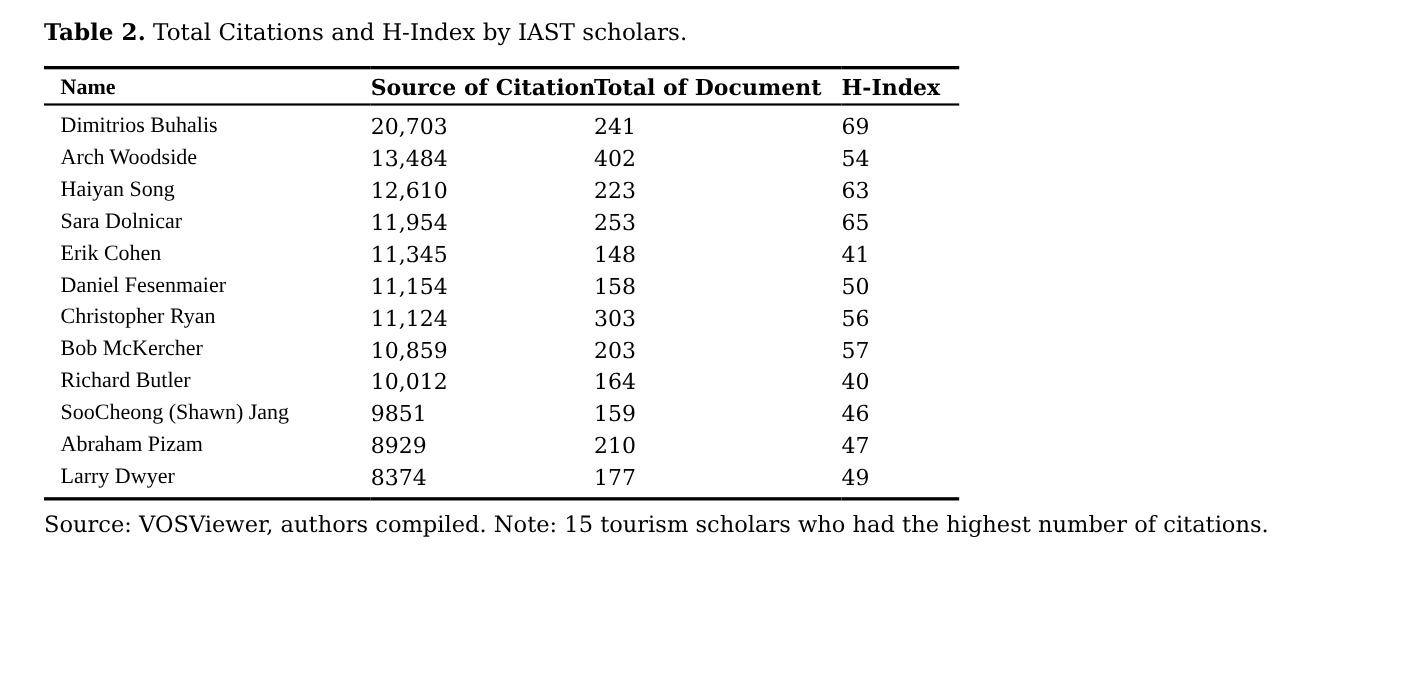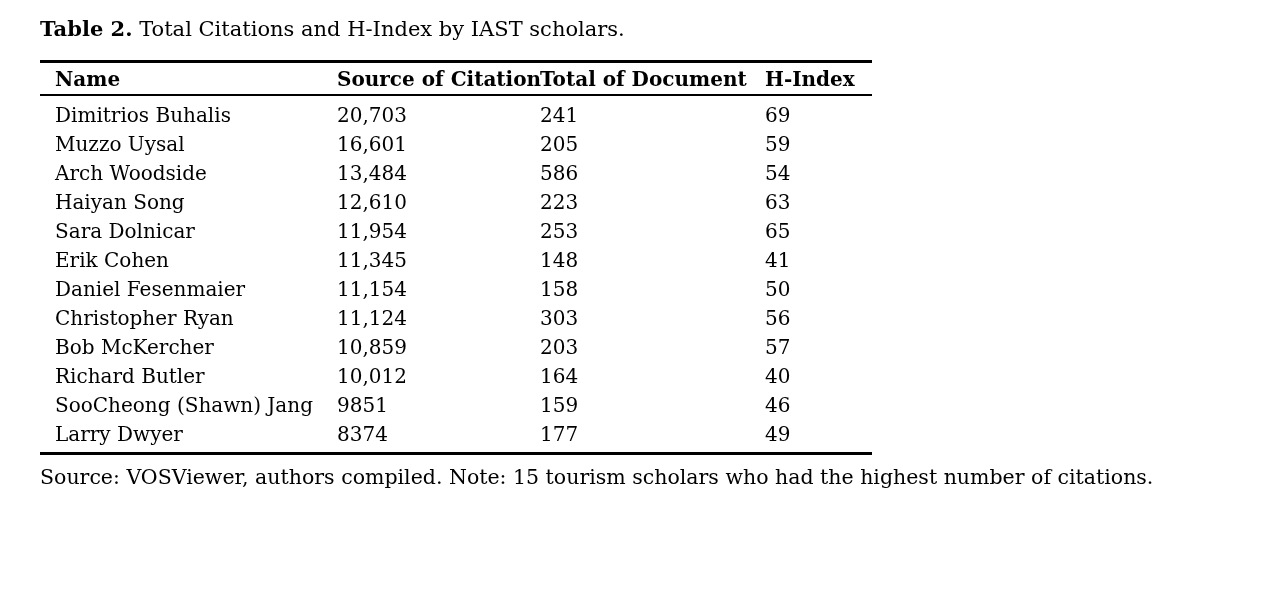--- a/index.html
+++ b/index.html
@@ -42,20 +42,21 @@
   table.scholars th {
     text-align: left;
     font-weight: bold;
     padding: 4px 0 3px 0;
     border-bottom: 2px solid #000000;
     white-space: nowrap;
   }
   table.scholars th:first-child,
   table.scholars td:first-child {
     padding-left: 15px;
+    font-family: Liberation Serif, serif;
   }
   table.scholars td {
     padding: 0;
     height: 29px;
     vertical-align: middle;
     white-space: nowrap;
   }
   table.scholars tbody tr:first-child td { padding-top: 4px; }
   table.scholars tbody tr:last-child td  { padding-bottom: 4px; }
   .source-note {
@@ -88,29 +89,23 @@
       </tr>
     </thead>
     <tbody>
         <tr>
           <td>Dimitrios Buhalis</td>
           <td>20,703</td>
           <td>241</td>
           <td>69</td>
         </tr>
         <tr>
-          <td>Muzzo Uysal</td>
-          <td>16,601</td>
-          <td>205</td>
-          <td>59</td>
-        </tr>
-        <tr>
           <td>Arch Woodside</td>
           <td>13,484</td>
-          <td>586</td>
+          <td>402</td>
           <td>54</td>
         </tr>
         <tr>
           <td>Haiyan Song</td>
           <td>12,610</td>
           <td>223</td>
           <td>63</td>
         </tr>
         <tr>
           <td>Sara Dolnicar</td>
@@ -148,20 +143,26 @@
           <td>164</td>
           <td>40</td>
         </tr>
         <tr>
           <td>SooCheong (Shawn) Jang</td>
           <td>9851</td>
           <td>159</td>
           <td>46</td>
         </tr>
         <tr>
+          <td>Abraham Pizam</td>
+          <td>8929</td>
+          <td>210</td>
+          <td>47</td>
+        </tr>
+        <tr>
           <td>Larry Dwyer</td>
           <td>8374</td>
           <td>177</td>
           <td>49</td>
         </tr>
       </tbody>
   </table>
 
   <p class="source-note">Source: VOSViewer, authors compiled. Note: 15 tourism scholars who had the highest number of citations.</p>
 

